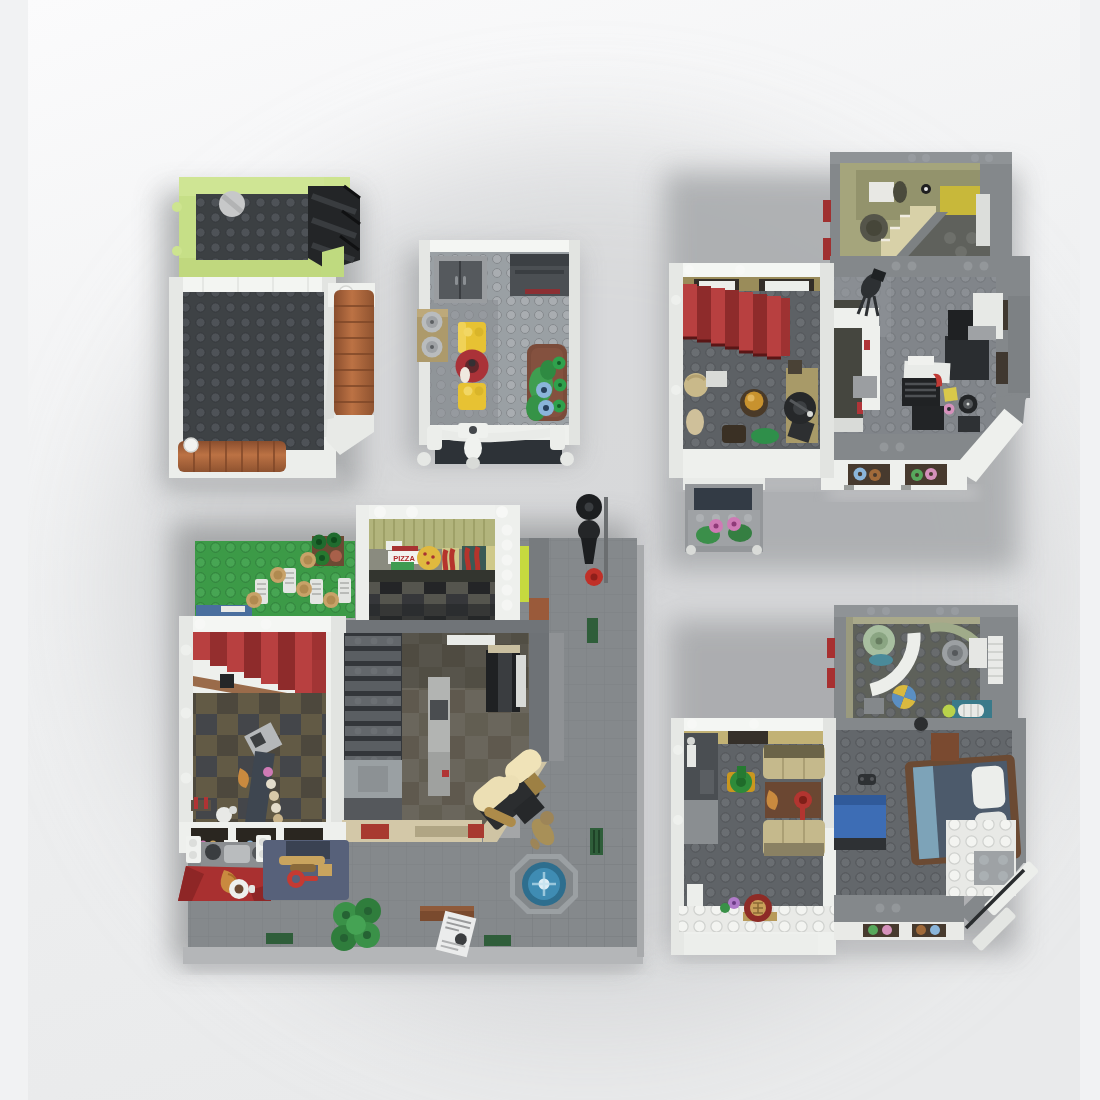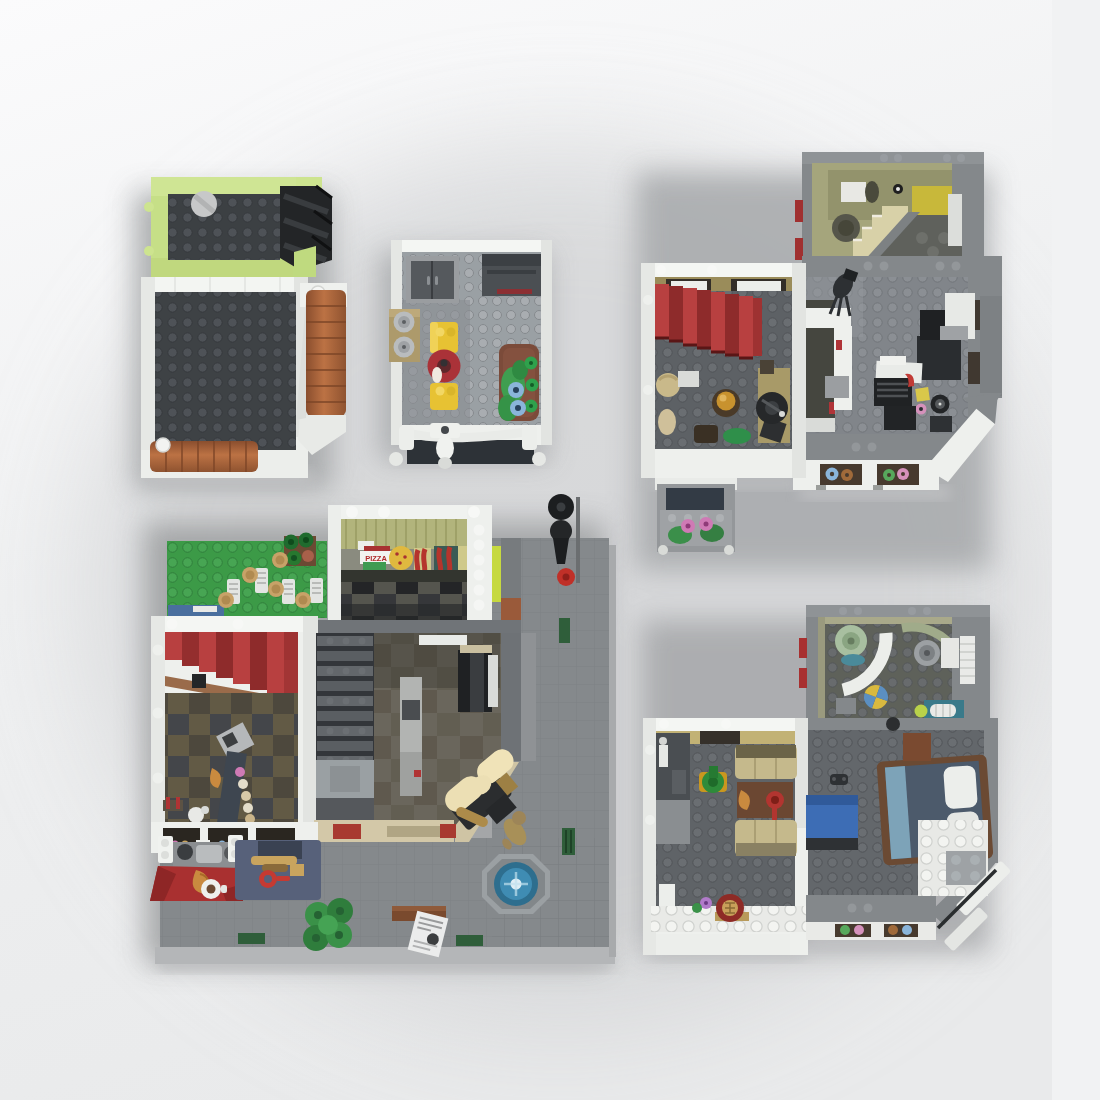--- a/index.html
+++ b/index.html
@@ -1,16 +1,16 @@
 <!DOCTYPE html>
 <html><head>
 <meta charset="utf-8">
 <style>
   html,body{margin:0;padding:0;background:#f1f2f3;font-family:"Liberation Sans",sans-serif;}
-  #stage{position:relative;width:1052px;height:1100px;overflow:hidden;}
+  #stage{position:relative;width:1052px;height:1100px;overflow:hidden;padding-left:28px;}
 </style>
 </head>
 <body>
 <div id="stage">
 <svg width="1100" height="1100" viewBox="0 0 1100 1100">
 <defs>
   <linearGradient id="bgGrad" x1="0" y1="0" x2="0.3" y2="1">
     <stop offset="0" stop-color="#fbfbfc"></stop>
     <stop offset="0.5" stop-color="#eff0f1"></stop>
     <stop offset="1" stop-color="#e9eaeb"></stop>

